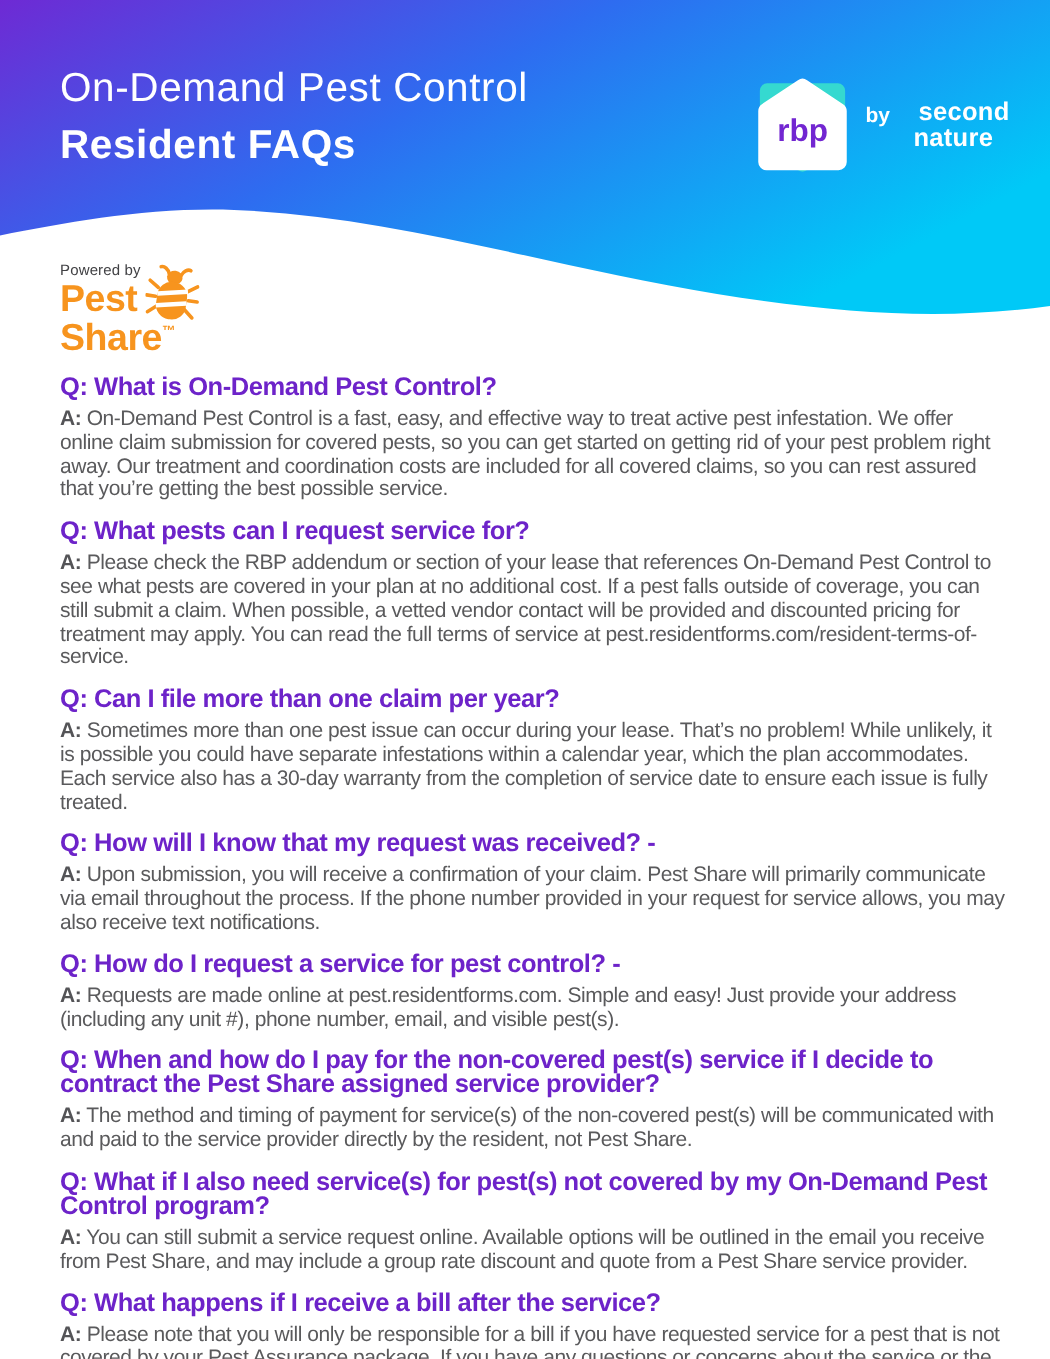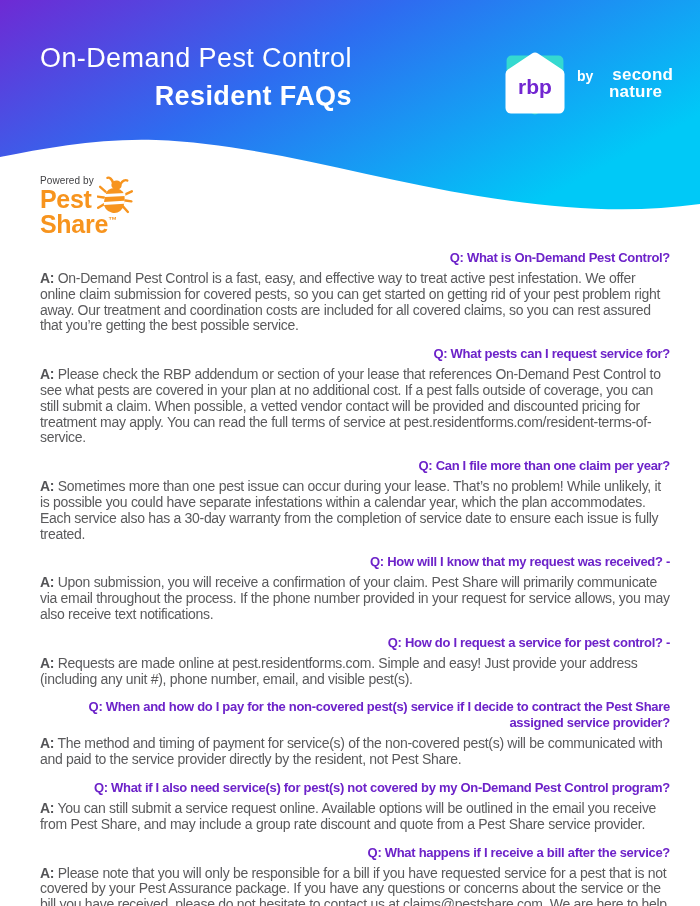--- a/index.html
+++ b/index.html
@@ -11,21 +11,21 @@
     position: relative;
   }
   .page { width: 700px; height: 774px; position: relative; background:#fff; }
 
   
   .hero { position: relative; width: 700px; height: 240px; }
   .hero-wave { position: absolute; top: 0; left: 0; display: block; }
 
   .hero-title { position: absolute; left: 40px; top: 42px; color: #ffffff; }
   .hero-title .t1 { font-size: 27px; font-weight: 400; letter-spacing: 0.4px; line-height: 32px; }
-  .hero-title .t2 { font-size: 27px; font-weight: 700; letter-spacing: 0.4px; line-height: 32px; margin-top: 6px; text-align: right; }
+  .hero-title .t2 { font-size: 27px; font-weight: 700; letter-spacing: 0.4px; line-height: 32px; margin-top: 6px; }
 
   .rbp-lockup { position: absolute; left: 502px; top: 49px; display: flex; align-items: center; gap: 9px; text-align: center; }
   .sn-text { color: #ffffff; }
   .sn-row1 { display: flex; align-items: flex-start; }
   .by { font-size: 14px; font-weight: 700; margin-right: 19px; margin-top: 1px; }
   .sn-word { font-size: 17px; font-weight: 700; letter-spacing: 0.2px; line-height: 15px; }
   .sn-row2 { margin-left: 21px; }
 
   
   .powered { position: absolute; left: 40px; top: 175px; width: 170px; }
@@ -33,25 +33,24 @@
   .ps-wrap { position: relative; margin-top: 2px; }
   .ps-pest, .ps-share { font-size: 25px; font-weight: 800; color: #f7941e; line-height: 22px; letter-spacing: -0.3px; }
   .ps-share { margin-top: -1px; }
   .tm { font-size: 9px; font-weight: 700; vertical-align: 10px; }
   .bug { position: absolute; left: 57px; top: -13px; }
 
   
   .faq-list { padding: 0 30px 0 40px; width: 630px; }
   .q {
     color: #6d23c9;
-    font-size: 13px; font-weight: 700;
+    font-size: 17px; font-weight: 700;
     letter-spacing: -0.3px;
     line-height: 16px;
     margin: 12px 0 0 0;
-    text-align: right;
   }
   .faq-list section:first-child .q { margin-top: 10px; }
   .a {
     color: #5a5a5c;
     font-size: 14px;
     letter-spacing: -0.3px;
     line-height: 15.8px;
     margin: 5px 0 0 0;
   }
   .a b { font-weight: 700; color: #545457; }

